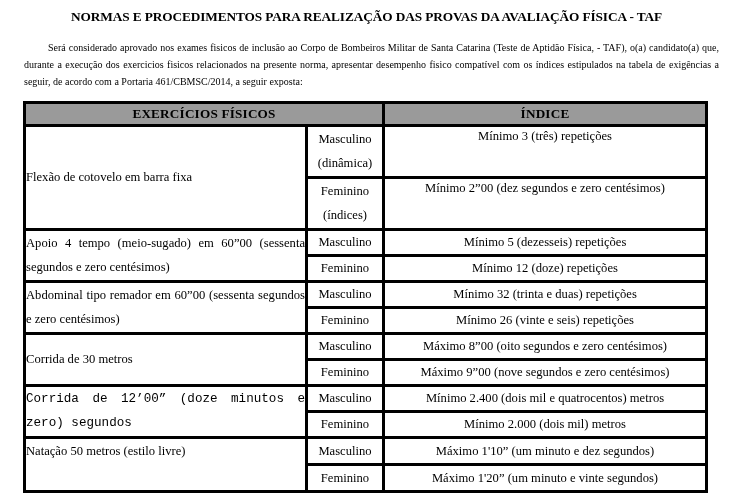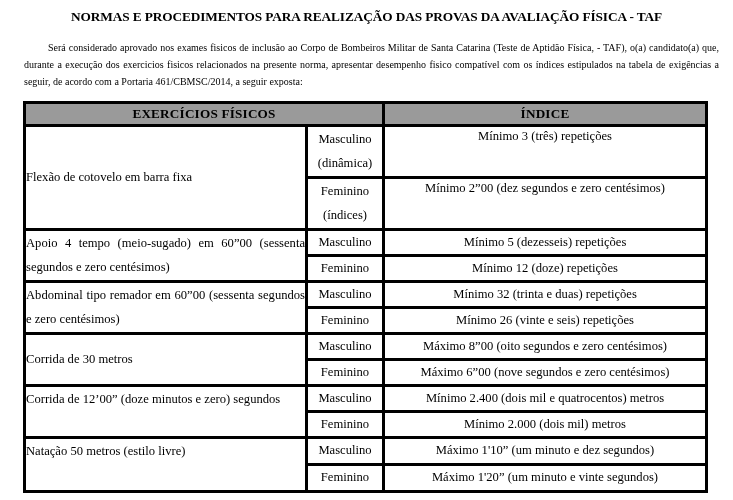--- a/index.html
+++ b/index.html
@@ -161,25 +161,25 @@
           <td class="index vmid h-23">Mínimo 26 (vinte e seis) repetições</td>
         </tr>
 
         <tr>
           <td class="exercise vmid" rowspan="2" style="height:46px;">Corrida de 30 metros</td>
           <td class="gender vmid h-23">Masculino</td>
           <td class="index vmid h-23">Máximo 8”00 (oito segundos e zero centésimos)</td>
         </tr>
         <tr>
           <td class="gender vmid h-23">Feminino</td>
-          <td class="index vmid h-23">Máximo 6”00 (nove segundos e zero centésimos)</td>
-        </tr>
-
-        <tr>
-          <td class="exercise" rowspan="2" style="height:46px;">Corrida de 12’00” (doze minutos e zero) segundos</td>
+          <td class="index vmid h-23">Máximo 9”00 (nove segundos e zero centésimos)</td>
+        </tr>
+
+        <tr>
+          <td class="exercise" rowspan="2" style="height:46px;font-family:Liberation Mono, monospace;">Corrida de 12’00” (doze minutos e zero) segundos</td>
           <td class="gender vmid h-23">Masculino</td>
           <td class="index vmid h-23">Mínimo 2.400 (dois mil e quatrocentos) metros</td>
         </tr>
         <tr>
           <td class="gender vmid h-23">Feminino</td>
           <td class="index vmid h-23">Mínimo 2.000 (dois mil) metros</td>
         </tr>
 
         <tr>
           <td class="exercise" rowspan="2" style="height:50px;">Natação 50 metros (estilo livre)</td>

